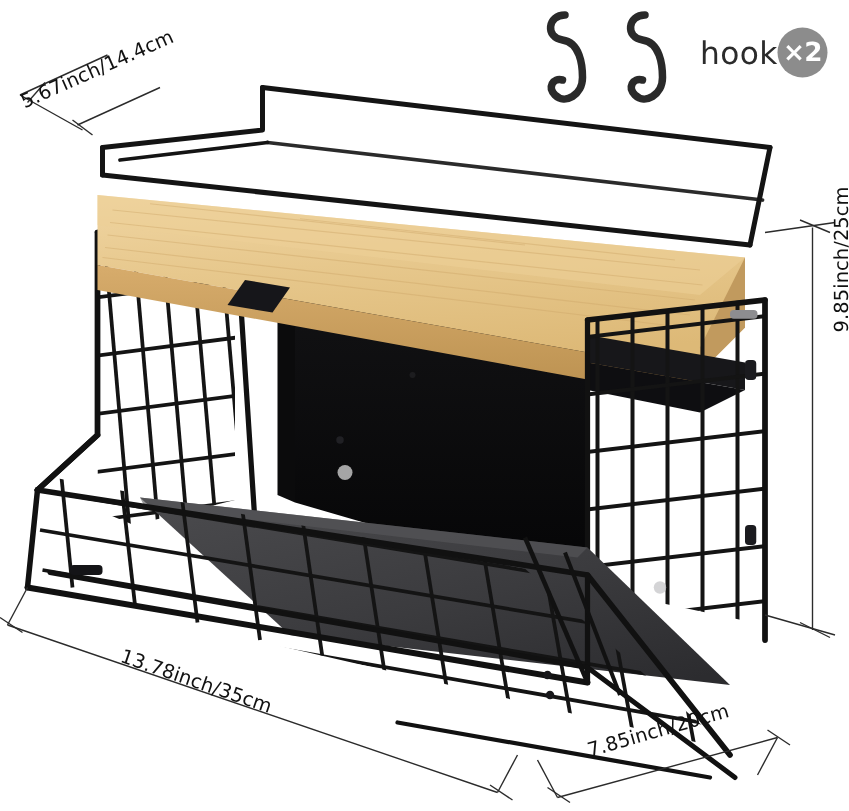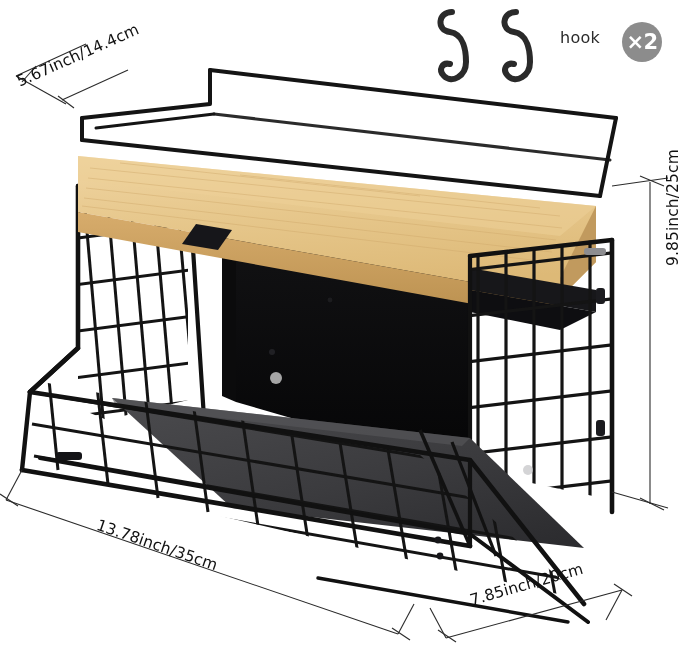--- a/index.html
+++ b/index.html
@@ -2,21 +2,21 @@
 <html><head>
 <meta charset="utf-8">
 <style>
   html,body{margin:0;padding:0;background:#ffffff;}
   body{width:679px;height:649px;position:relative;overflow:hidden;
        font-family:"DejaVu Sans","Liberation Sans",sans-serif;color:#1a1a1a;}
   .stage{position:absolute;inset:0;}
   svg.main{position:absolute;left:0;top:0;width:679px;height:649px;display:block;}
   .dimlbl{position:absolute;white-space:nowrap;font-size:15.5px;font-weight:400;
           color:#111;letter-spacing:0.1px;transform-origin:0 0;}
-  .hooklbl{position:absolute;font-size:16px;color:#2b2b2b;letter-spacing:0.3px;}
+  .hooklbl{position:absolute;font-size:25px;color:#2b2b2b;letter-spacing:0.3px;}
   .badge{position:absolute;width:40px;height:40px;border-radius:50%;
          background:#8c8c8c;display:flex;align-items:center;justify-content:center;
          color:#fff;font-size:21px;font-weight:600;letter-spacing:-.5px;}
 </style>
 </head>
 <body>
 
 <div class="stage">
 
   <svg class="main" viewBox="0 0 679 649">

